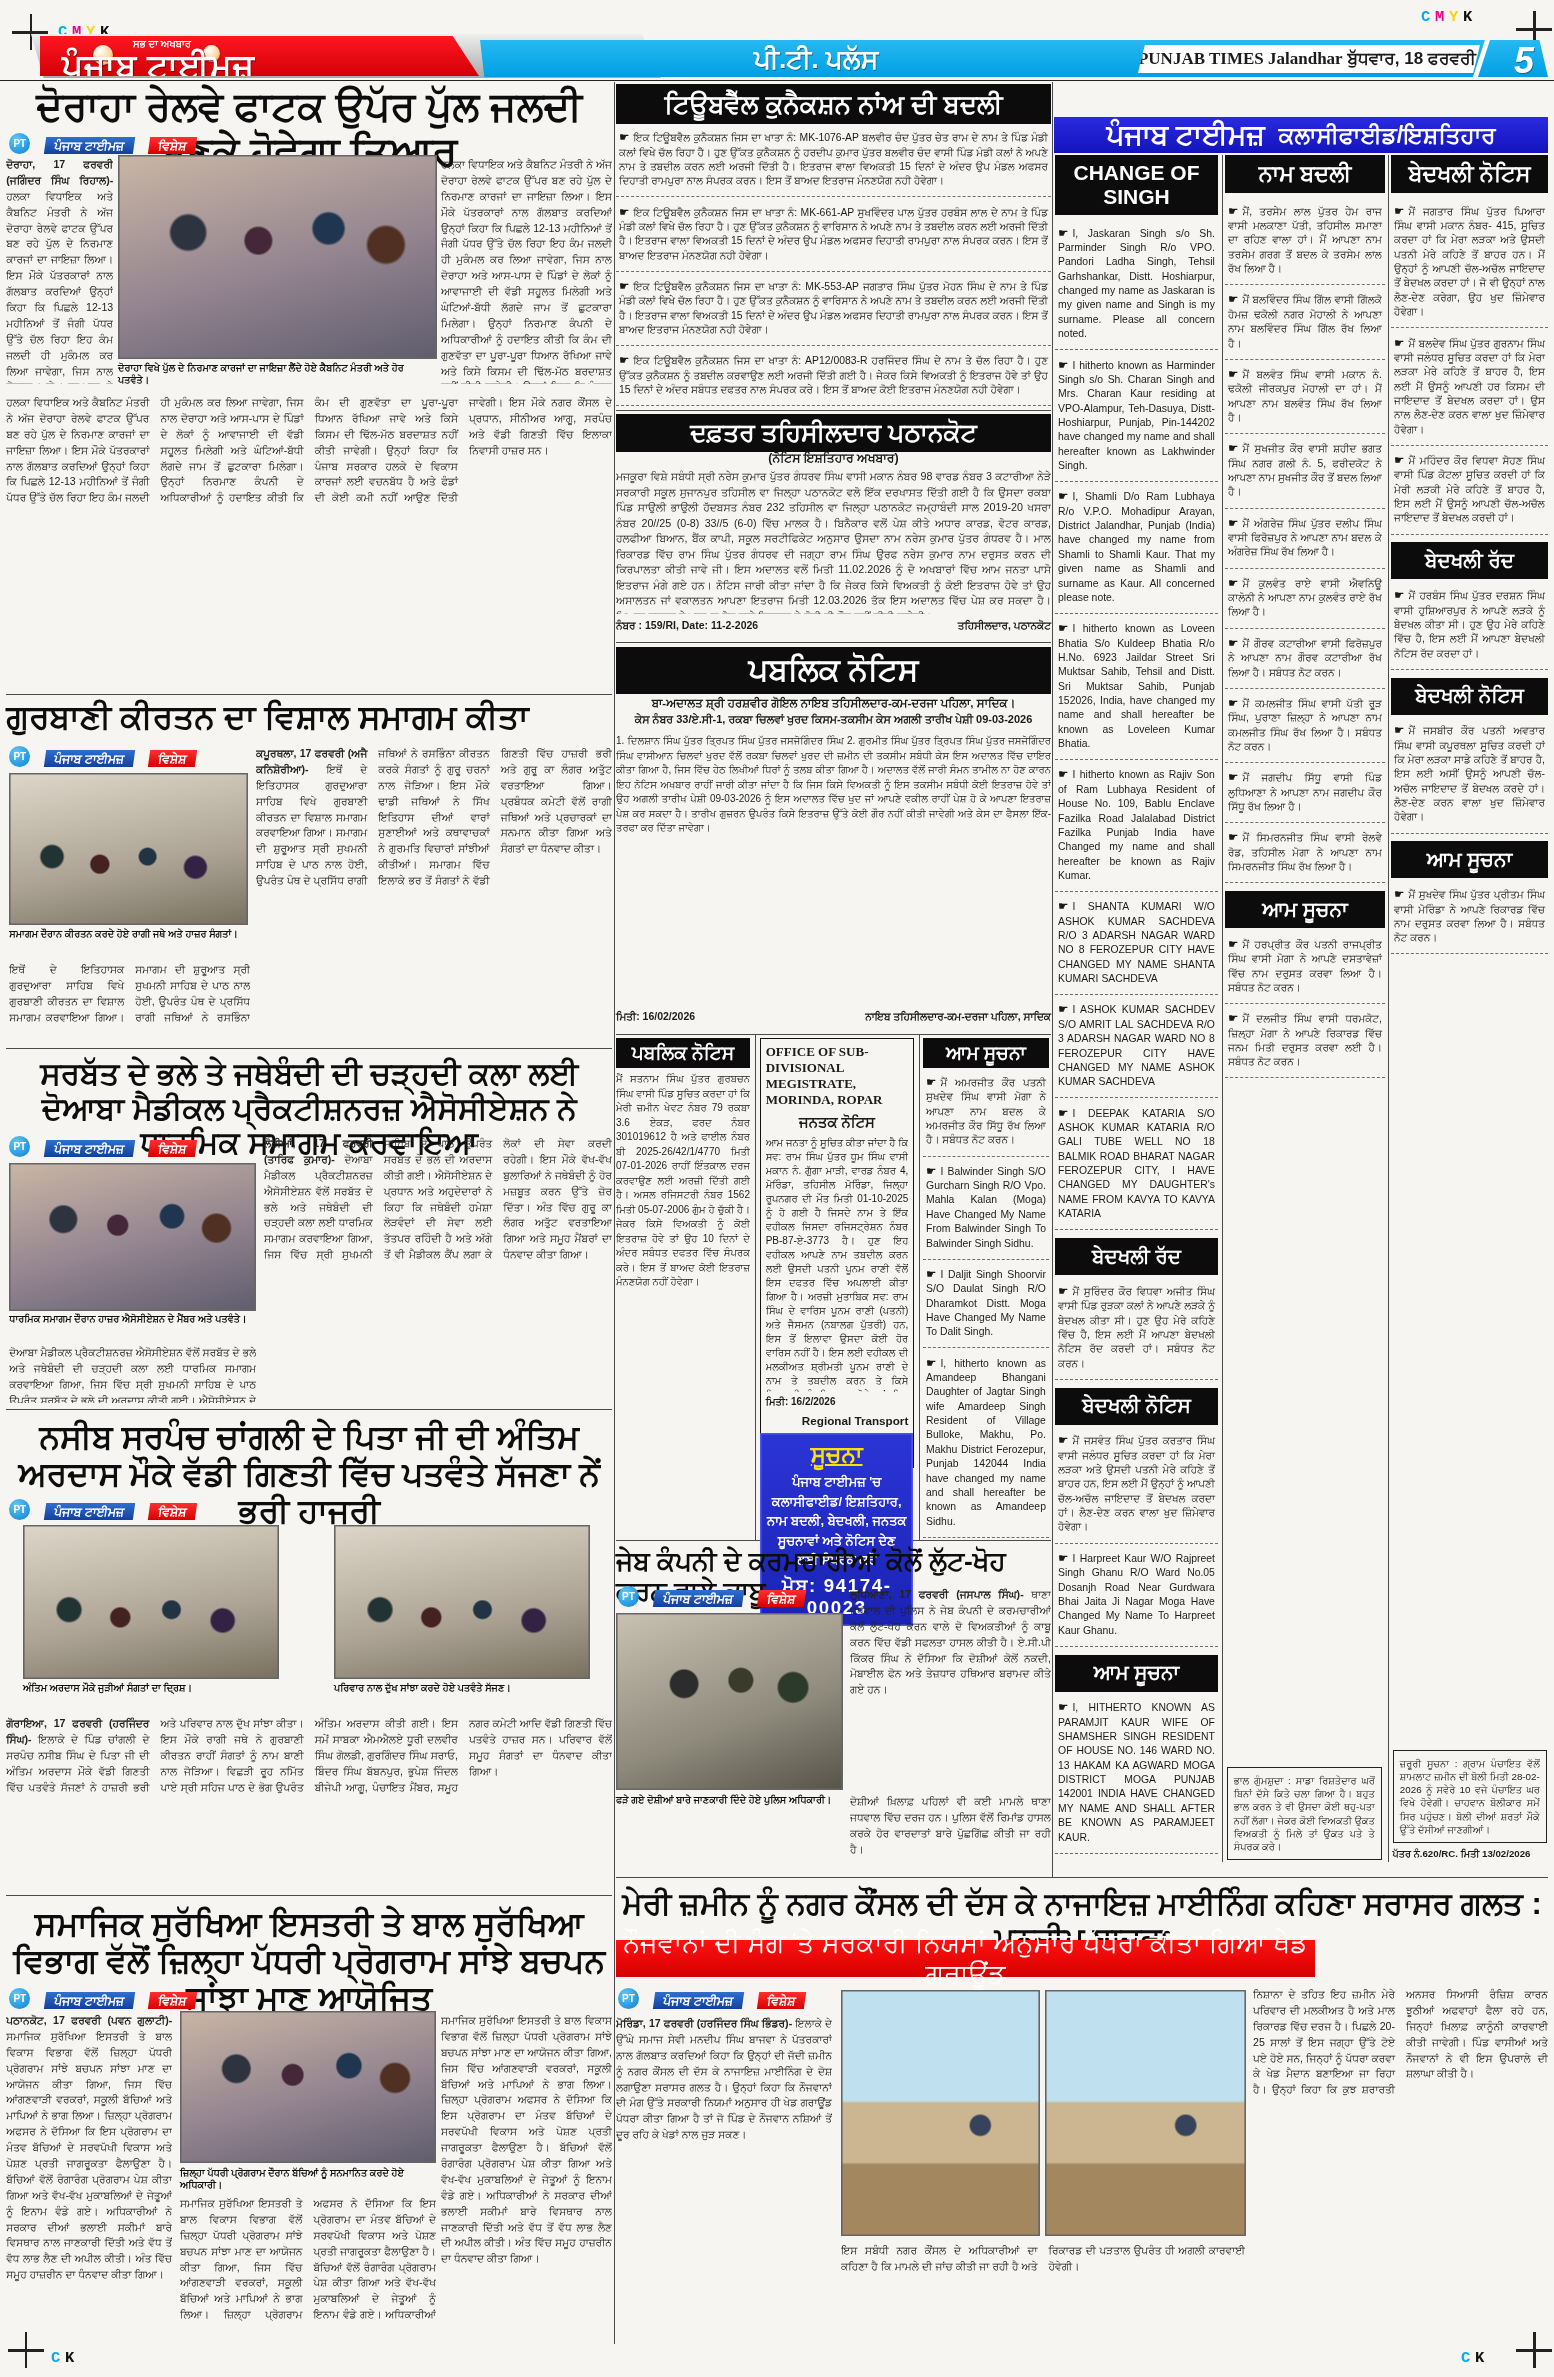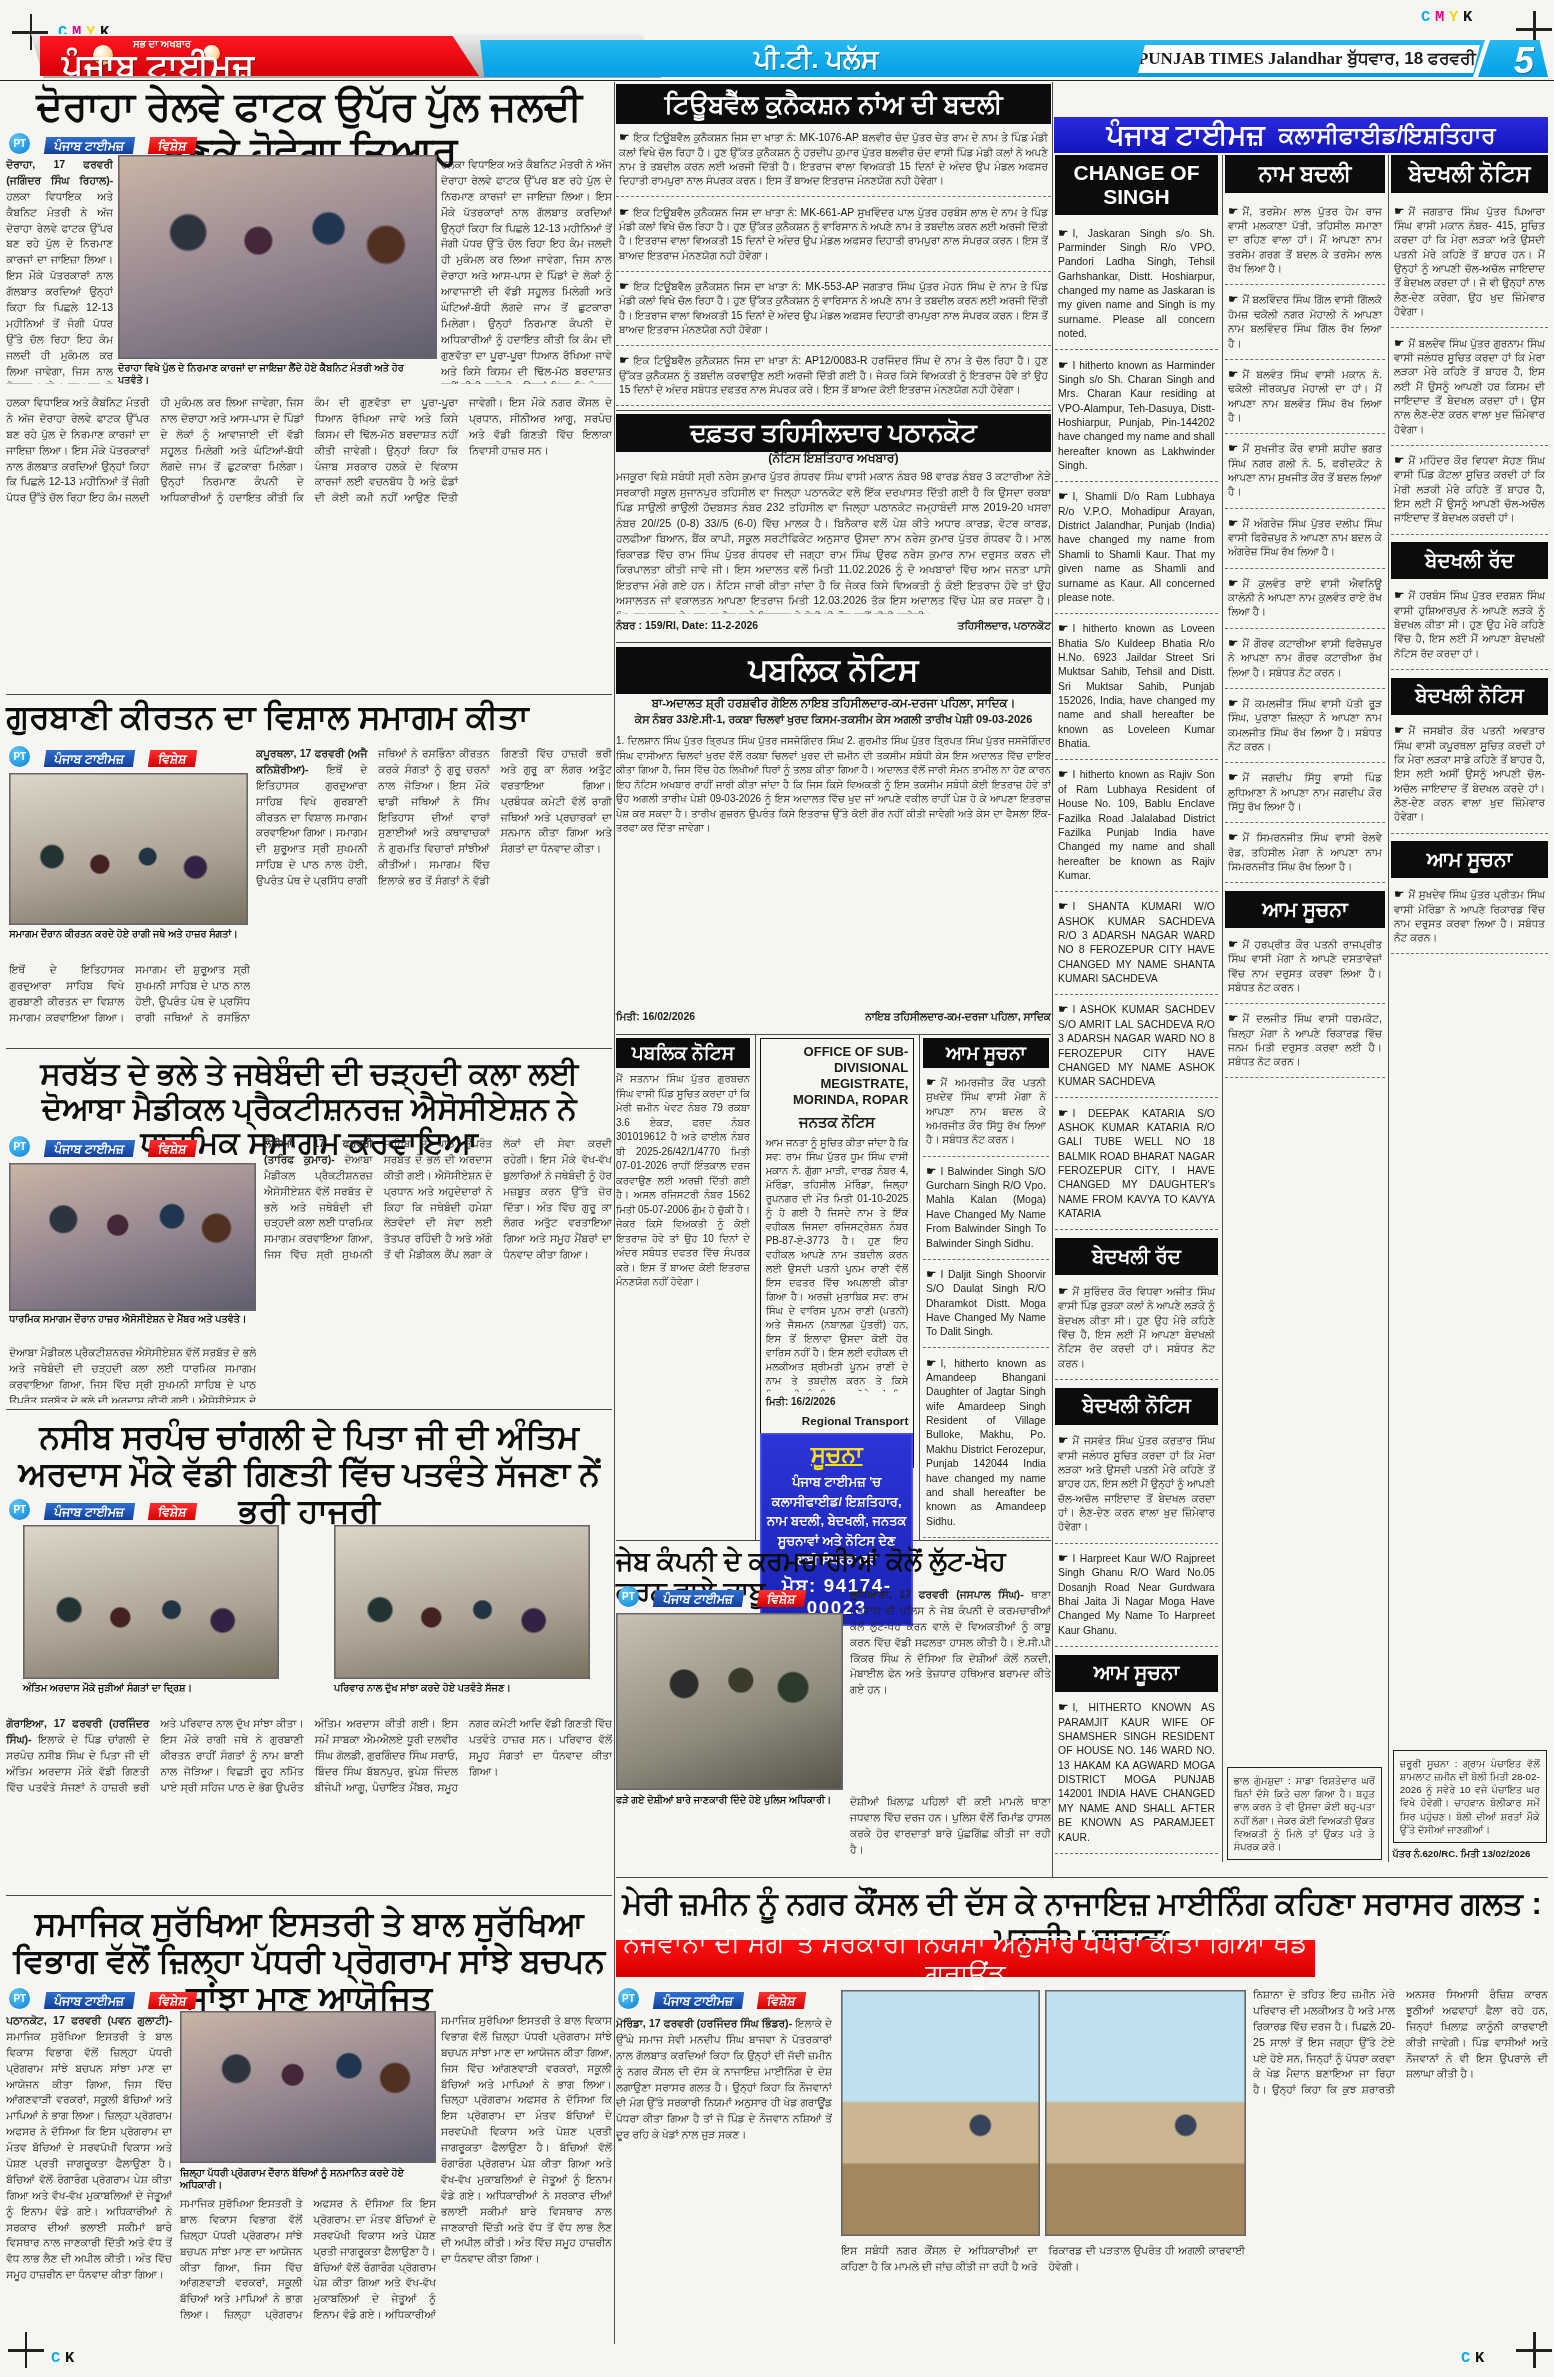--- a/index.html
+++ b/index.html
@@ -73,21 +73,21 @@
   .ccol{position:absolute;overflow:hidden}
   .cchead{background:#0c0c0c;color:#fff;font-weight:bold;text-align:center;font-size:22.5px;padding:6.2px 1.6px;margin-bottom:3.1px}
   .miscbox{position:absolute;border:1.6px solid #222;background:#f6f5f1;font-size:9.8px;line-height:1.35;text-align:justify;padding:6.2px}
   .bluebox{position:absolute;background:linear-gradient(#2b35d6,#1a23b4);color:#fff;text-align:center;padding:7.8px 6.2px;box-shadow:inset 0 0 0 1.6px #4d57f0}
   .bluebox .t{color:#ffe10a;font-weight:bold;font-size:23px;text-decoration:underline}
   .bluebox .b{font-size:13px;font-weight:bold;line-height:1.5;margin-top:4.7px}
   .bluebox .p{font-size:18.7px;font-weight:bold;letter-spacing:1.6px;margin-top:4.7px}
   .redband{position:absolute;background:linear-gradient(#ff1111,#d50000);color:#fff;font-weight:normal;
            text-align:center;display:flex;align-items:center;justify-content:center}
   .officebox{border:1.6px solid #111;padding:4.7px;font-size:10px;line-height:1.4;text-align:justify}
-  .officebox .oh{font-family:Liberation Sans, sans-serif;font-weight:bold;text-align:right;font-size:13px;line-height:1.25}
+  .officebox .oh{font-family:Liberation Serif, serif;font-weight:bold;text-align:left;font-size:13px;line-height:1.25}
   .officebox .jn{font-weight:bold;text-align:center;font-size:14.8px;margin:3.1px 0}
   .officebox .auth{font-weight:bold;text-align:right;font-size:11.7px;margin-top:4.7px}
   .classified-banner{position:absolute;background:linear-gradient(#2a2ae0,#1414bd);color:#fff;display:flex;
           align-items:center;justify-content:center;gap:14px}
   .classified-banner .b1{font-size:28px;font-weight:bold}
   .classified-banner .b2{font-size:23px;font-weight:bold}
   .footerline{position:absolute;display:flex;justify-content:space-between;font-size:10.5px;font-weight:bold}
 </style>
 </head>
 <body>

